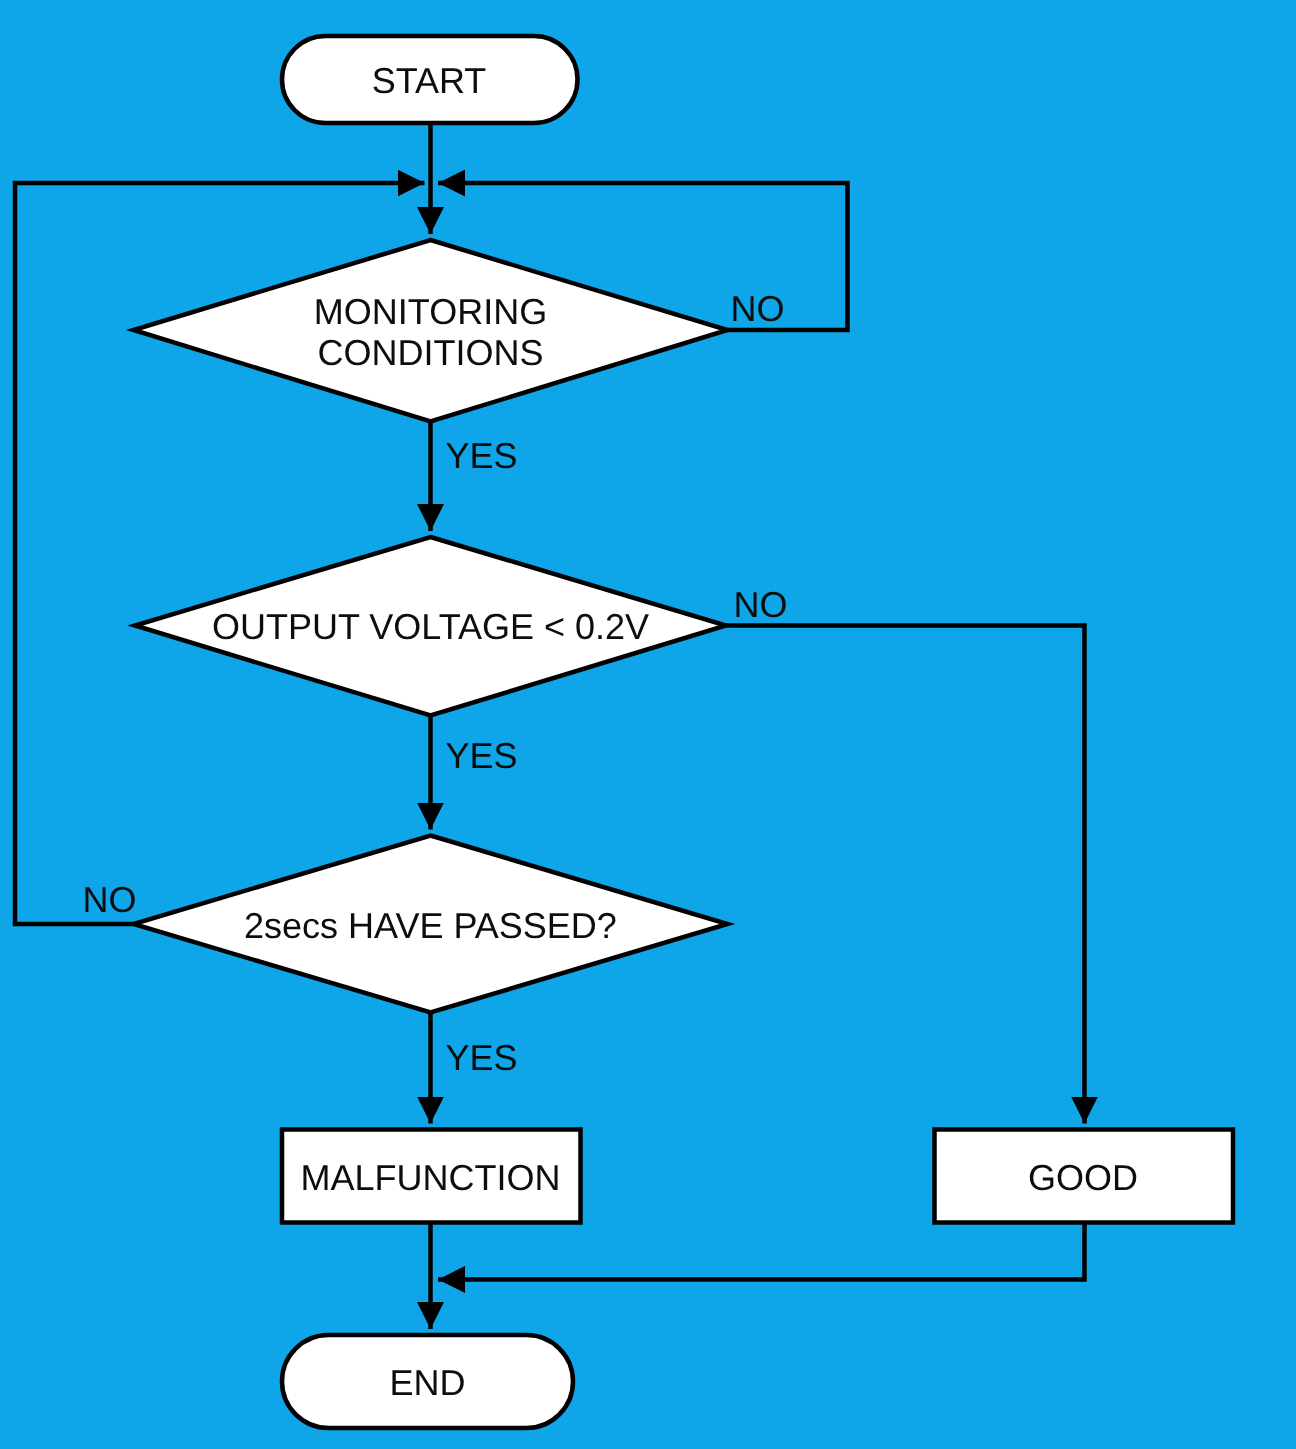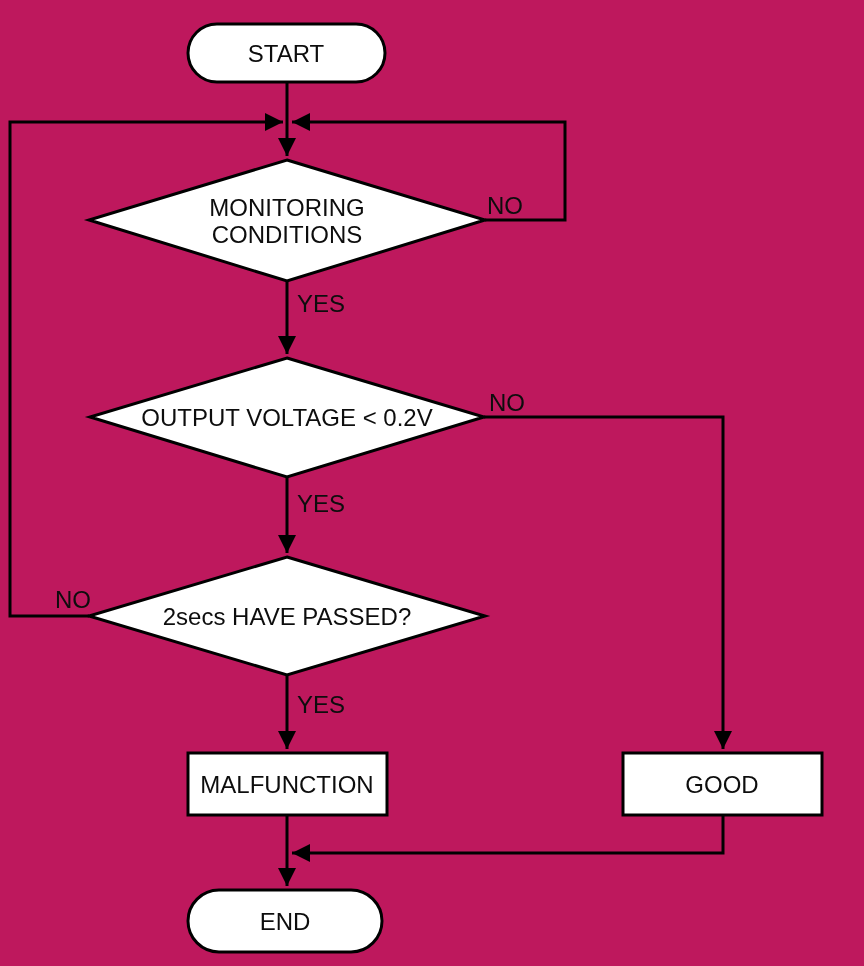--- a/index.html
+++ b/index.html
@@ -4,21 +4,21 @@
 <style>
   html, body {
     margin: 0;
     padding: 0;
     background: #ffffff;
   }
   .canvas {
     position: relative;
     width: 864px;
     height: 966px;
-    background: #be185d;
+    background: #0ea5e9;
     text-align: center;
   }
   svg { display: block; }
   .edge {
     fill: none;
     stroke: #000000;
     stroke-width: 3;
   }
   .node {
     fill: #ffffff;

